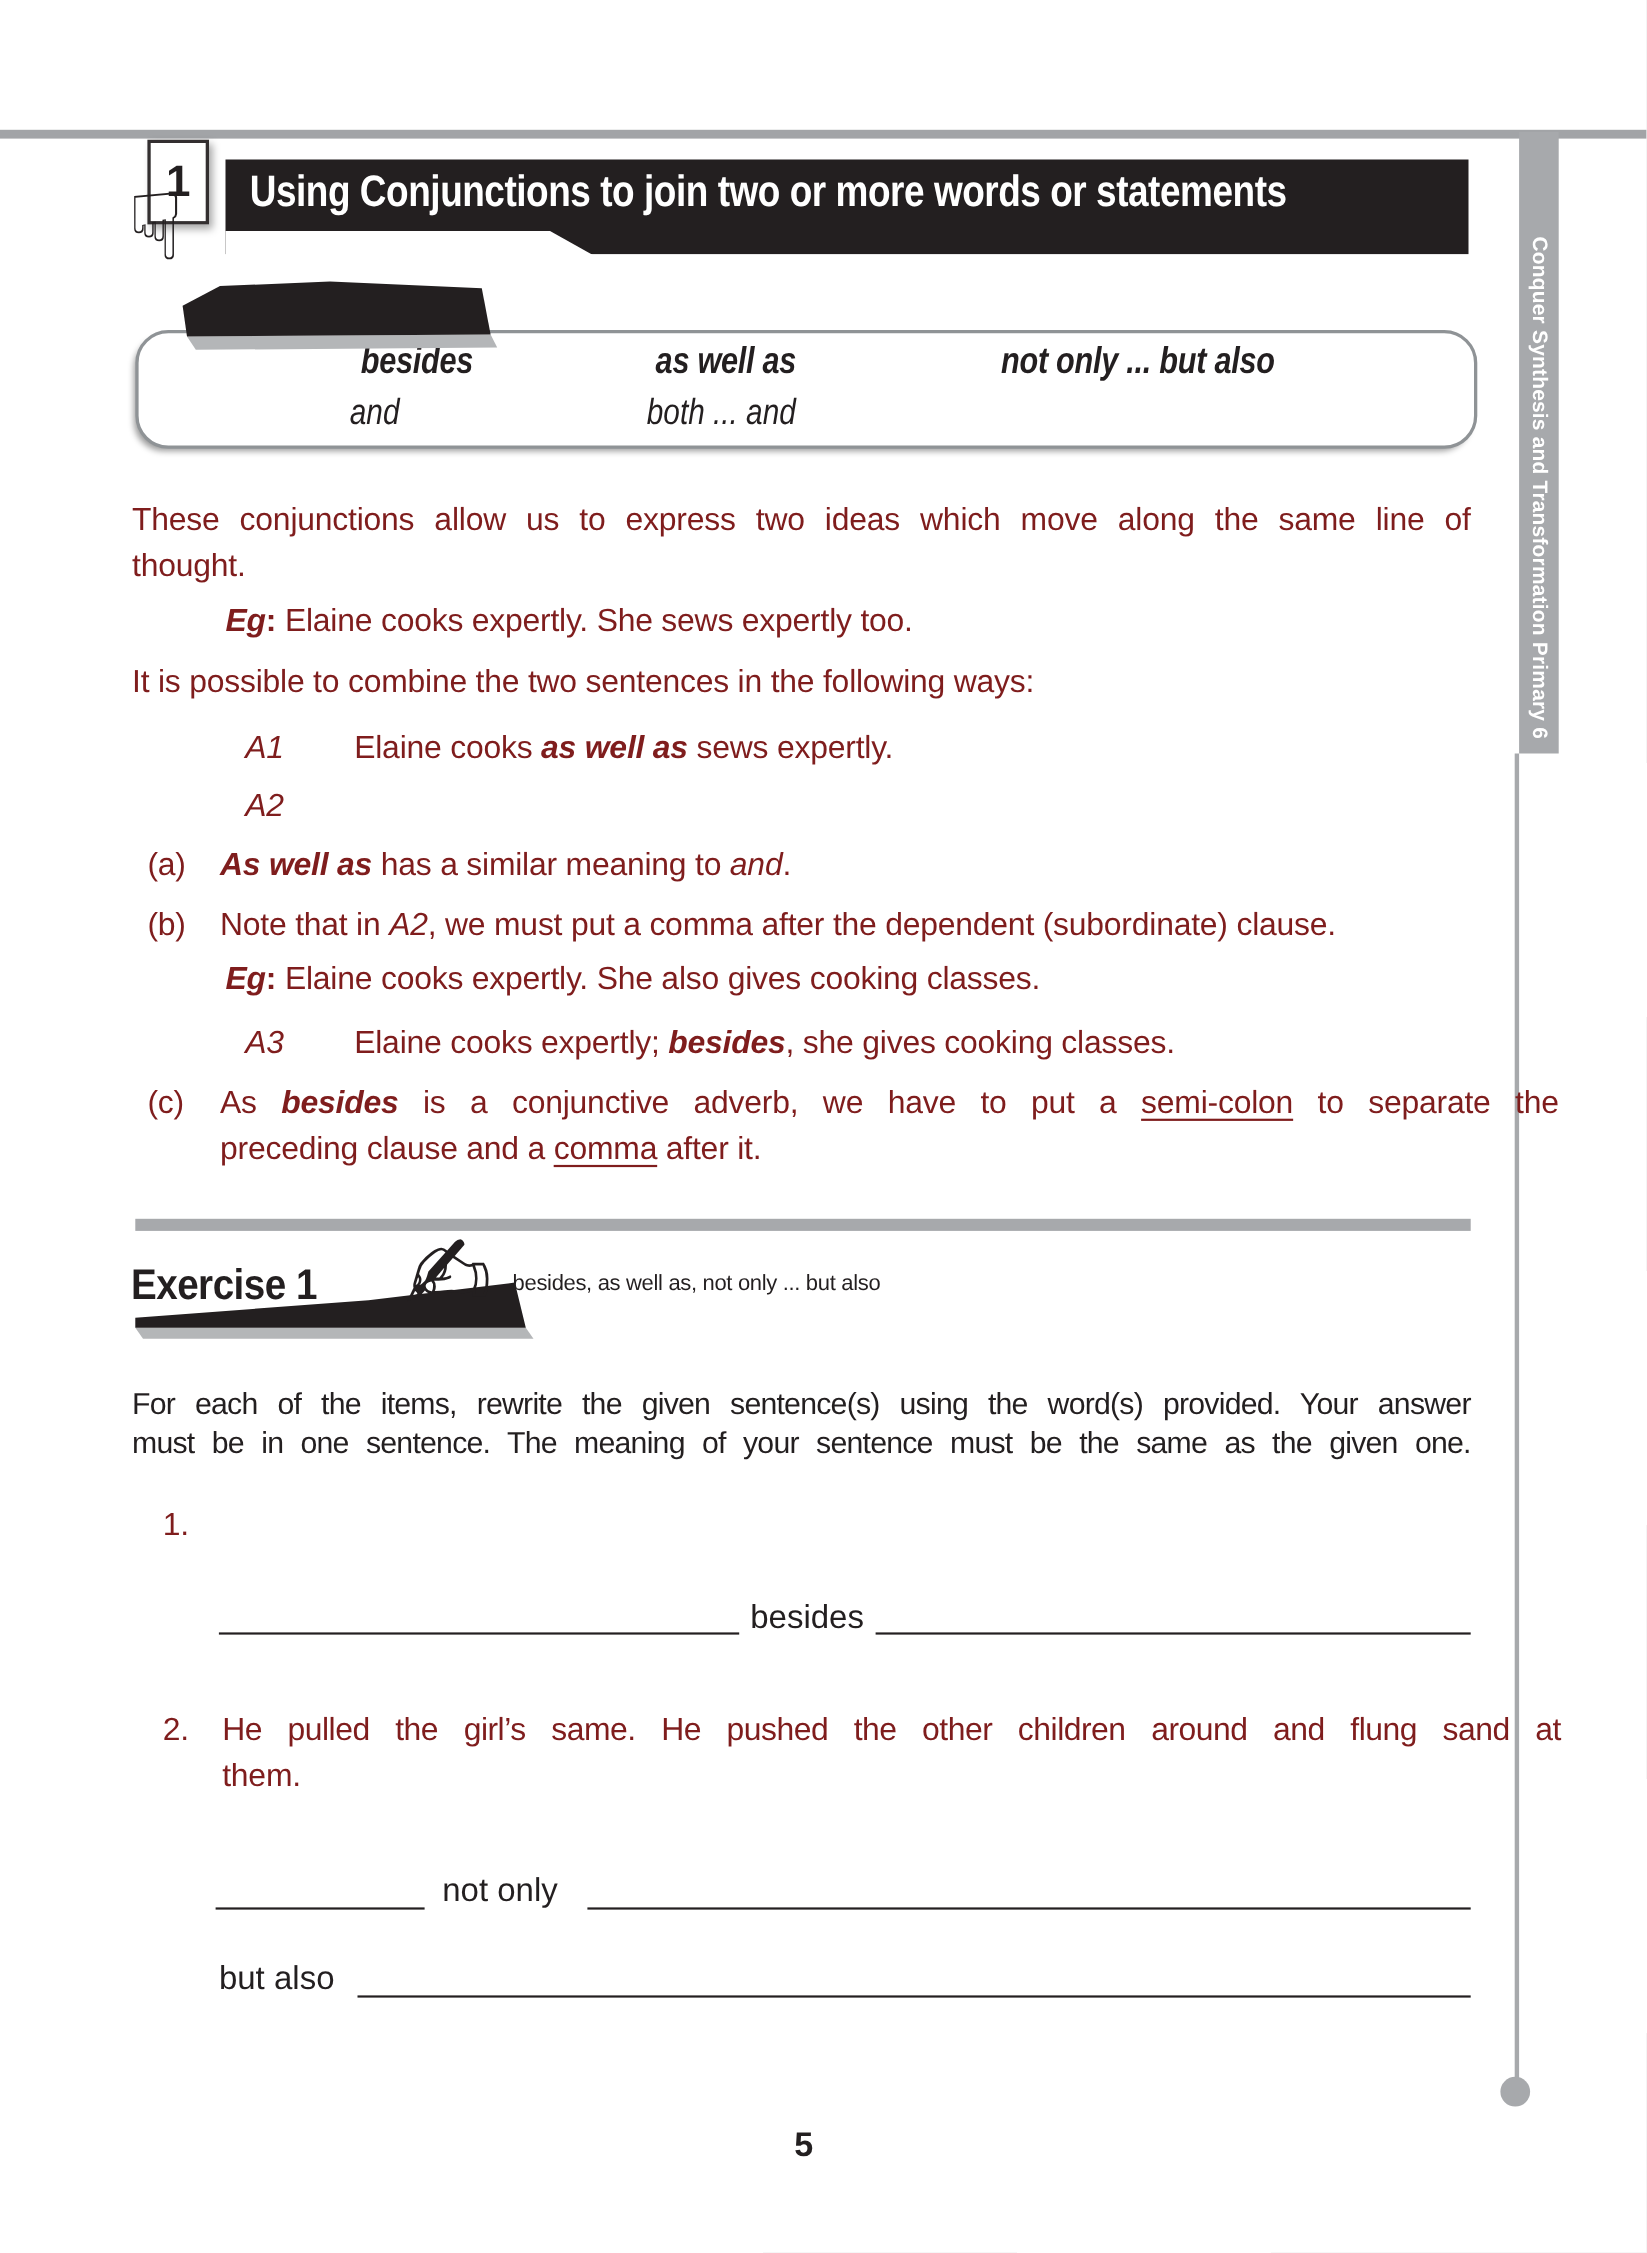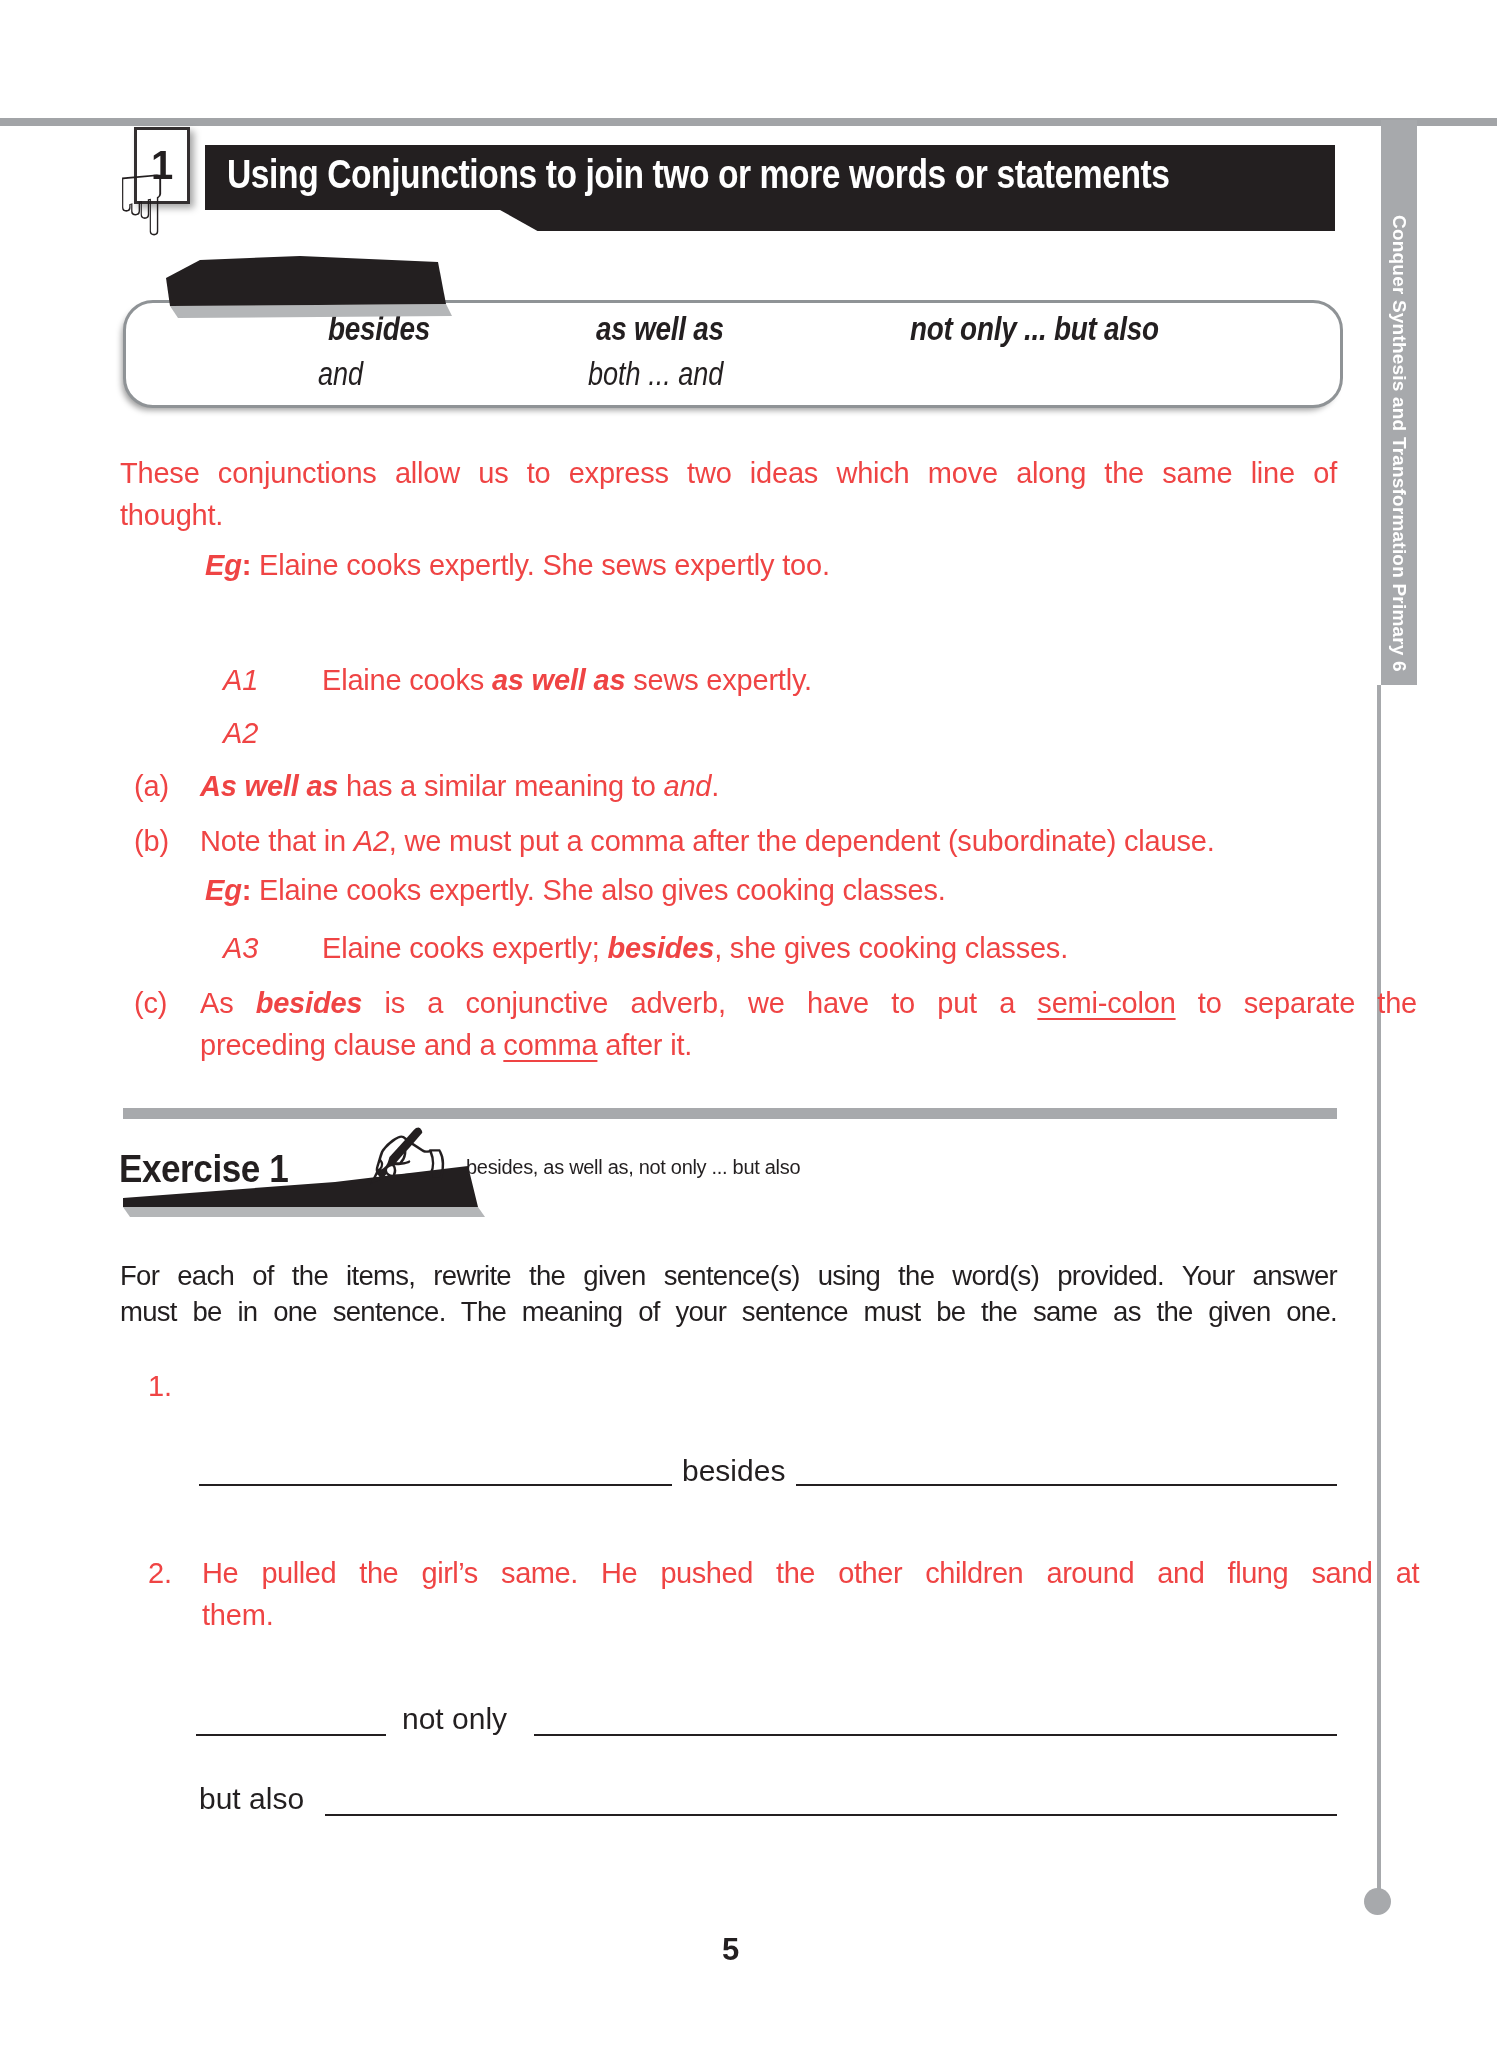--- a/index.html
+++ b/index.html
@@ -29,21 +29,21 @@
   
   .conj-box{position:absolute;left:123px;top:300px;width:1214px;height:102px;border:3px solid #8f9396;
             border-radius:30px;background:#ffffff;box-shadow:-4px 5px 6px -3px rgba(0,0,0,0.4)}
   .cp{position:absolute;top:6px;font-size:34px;font-weight:bold;font-style:italic;letter-spacing:-0.3px;
       transform:scaleX(0.82);transform-origin:left top;white-space:nowrap}
   .cs{position:absolute;top:52px;font-size:33px;font-style:italic;
       transform:scaleX(0.82);transform-origin:left top;white-space:nowrap}
 
   
   .bt{position:absolute;left:120px;width:1217px;font-size:29px;line-height:42px;
-      letter-spacing:-0.2px;color:#ef4444}
+      letter-spacing:-0.2px;color:#7f1d1d}
   .jl{display:block;text-align:justify;text-align-last:justify;white-space:nowrap}
   .tight{letter-spacing:-0.45px}
   .eg{padding-left:85px}
   .arow{padding-left:202px}
   .albl{position:absolute;left:103px;font-style:italic}
   .irow{padding-left:80px}
   .ilbl{position:absolute;left:14px}
   .qrow{padding-left:82px}
   .qlbl{position:absolute;left:28px}
   .qtext{display:block}
@@ -101,20 +101,21 @@
     <span class="cs" style="left:462px" data-bind="conjunction_box.col2_secondary">both ... and</span>
   </div>
 
   <div class="bt" style="top:452px">
     <span class="jl" data-bind="body.intro_lines.0">These conjunctions allow us to express two ideas which move along the same line of</span>
     <span data-bind="body.intro_lines.1">thought.</span>
   </div>
 
   <div class="bt eg" style="top:544px" data-bind-rich="body.eg1"><span style="font-weight: bold; font-style: italic;">Eg</span><span style="font-weight: bold;">: </span><span>Elaine cooks expertly. She sews expertly too.</span></div>
 
+  <div class="bt" style="top:599px" data-bind="body.combine">It is possible to combine the two sentences in the following ways:</div>
 
   <div class="bt arow" style="top:659px">
     <span class="albl" data-bind="body.a1_label">A1</span>
     <span data-bind-rich="body.a1"><span>Elaine cooks </span><span style="font-weight: bold; font-style: italic;">as well as</span><span> sews expertly.</span></span>
   </div>
 
   <div class="bt arow" style="top:712px">
     <span class="albl" data-bind="body.a2_label">A2</span>
   </div>
 

